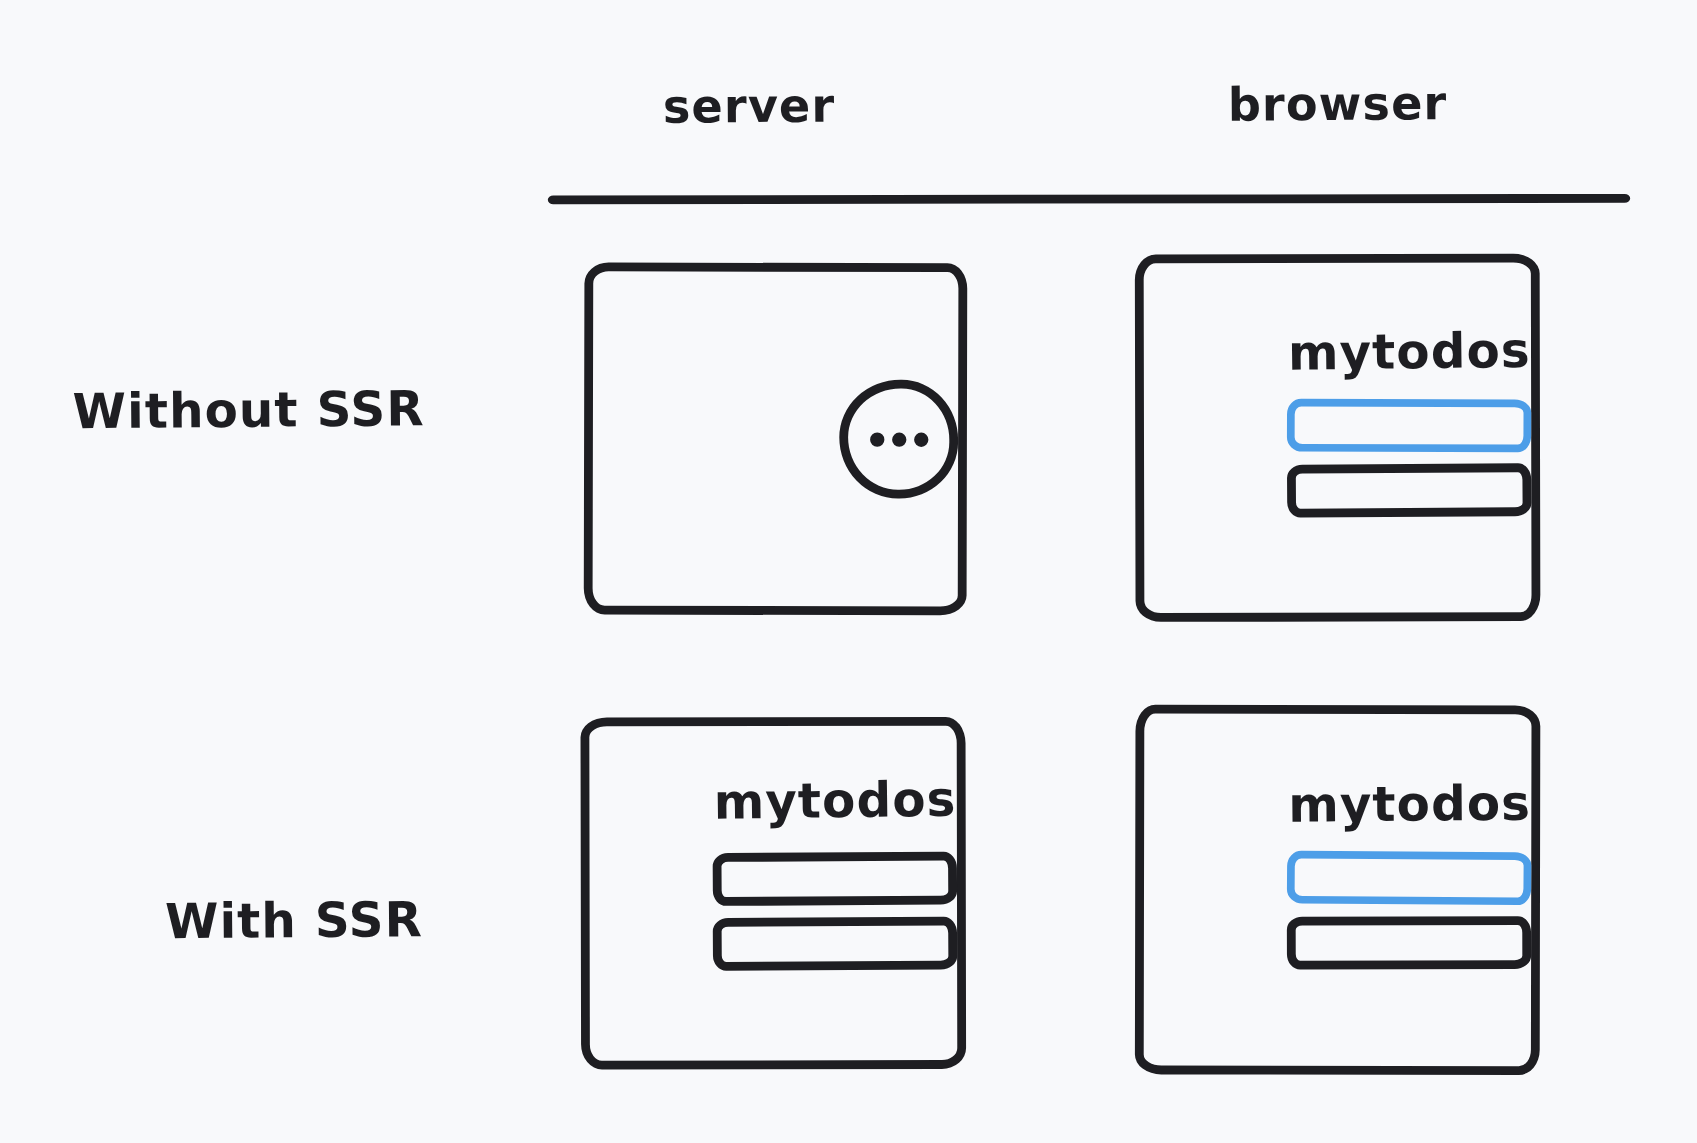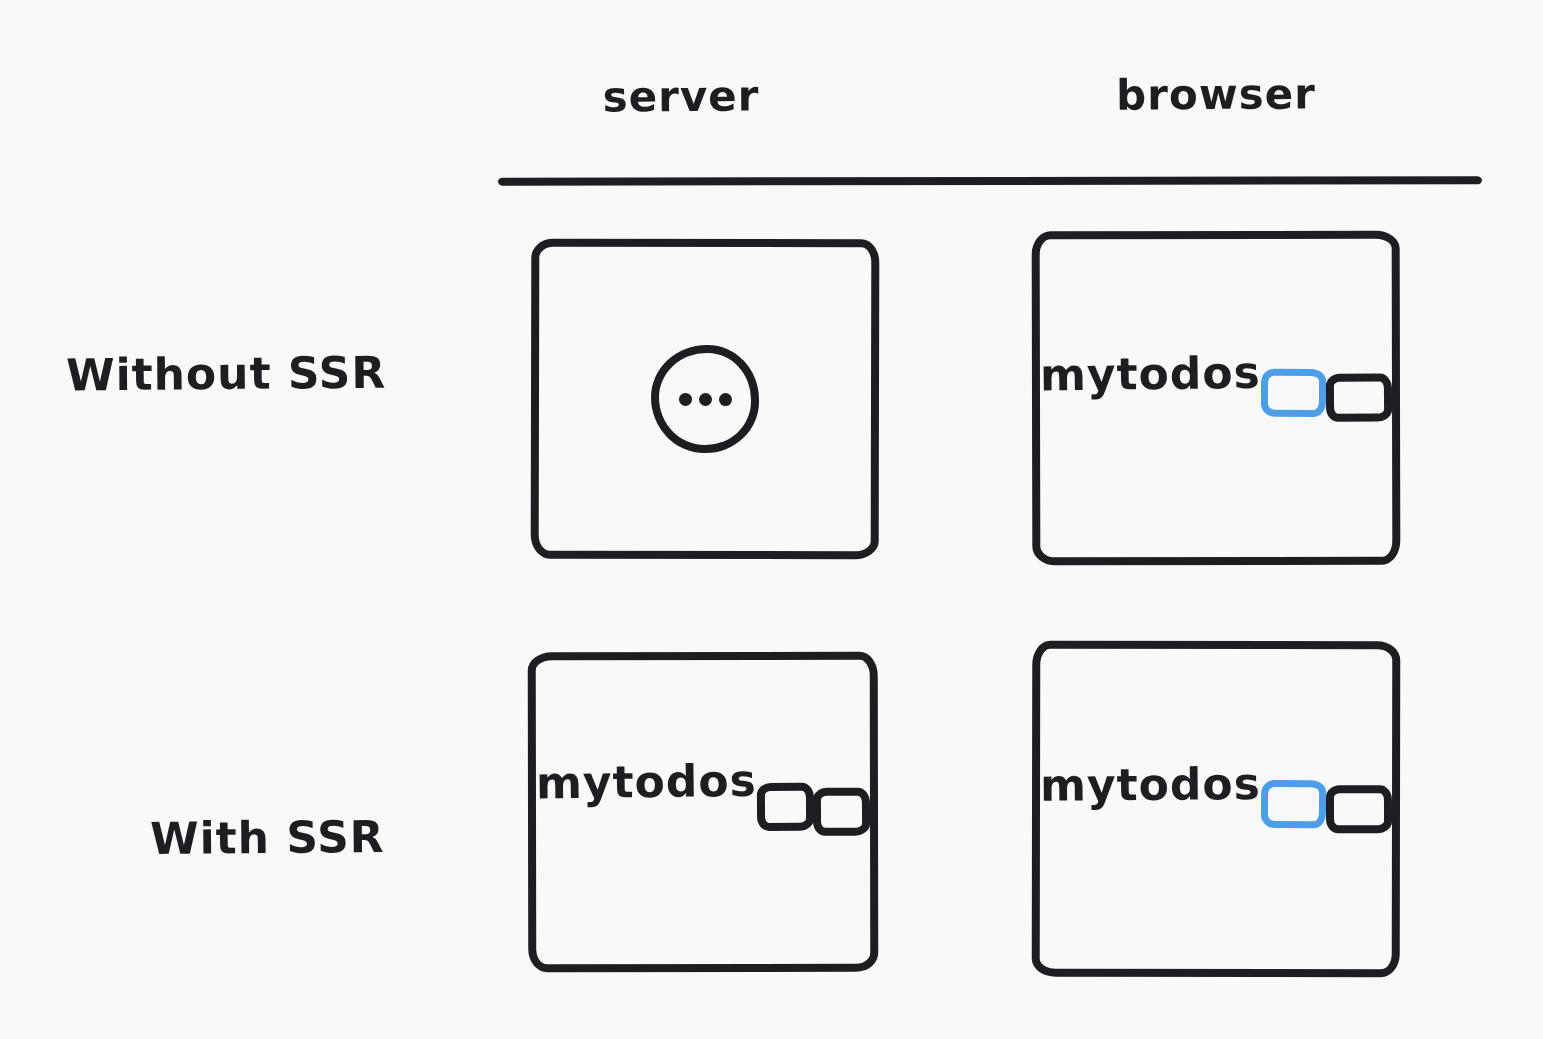--- a/index.html
+++ b/index.html
@@ -50,21 +50,22 @@
     transform: rotate(-0.5deg);
   }
   .row-label.r0 { left: 66px;  top: 348px; }
   .row-label.r1 { left: 150px; top: 812px; }
 
   .panel {
     position: absolute;
     border: 8px solid var(--stroke);
     background: var(--background);
     display: flex;
-    align-items: center;
+    flex-direction: column;
+    align-items: flex-end;
     justify-content: center;
   }
   .panel.p-server-top {
     left: 531px; top: 239px; width: 348px; height: 320px;
     border-radius: 22px 18px 24px 19px / 19px 23px 18px 24px;
     transform: rotate(0.12deg);
   }
   .panel.p-browser-top {
     left: 1032px; top: 231px; width: 368px; height: 334px;
     border-radius: 19px 24px 18px 23px / 23px 18px 24px 19px;

